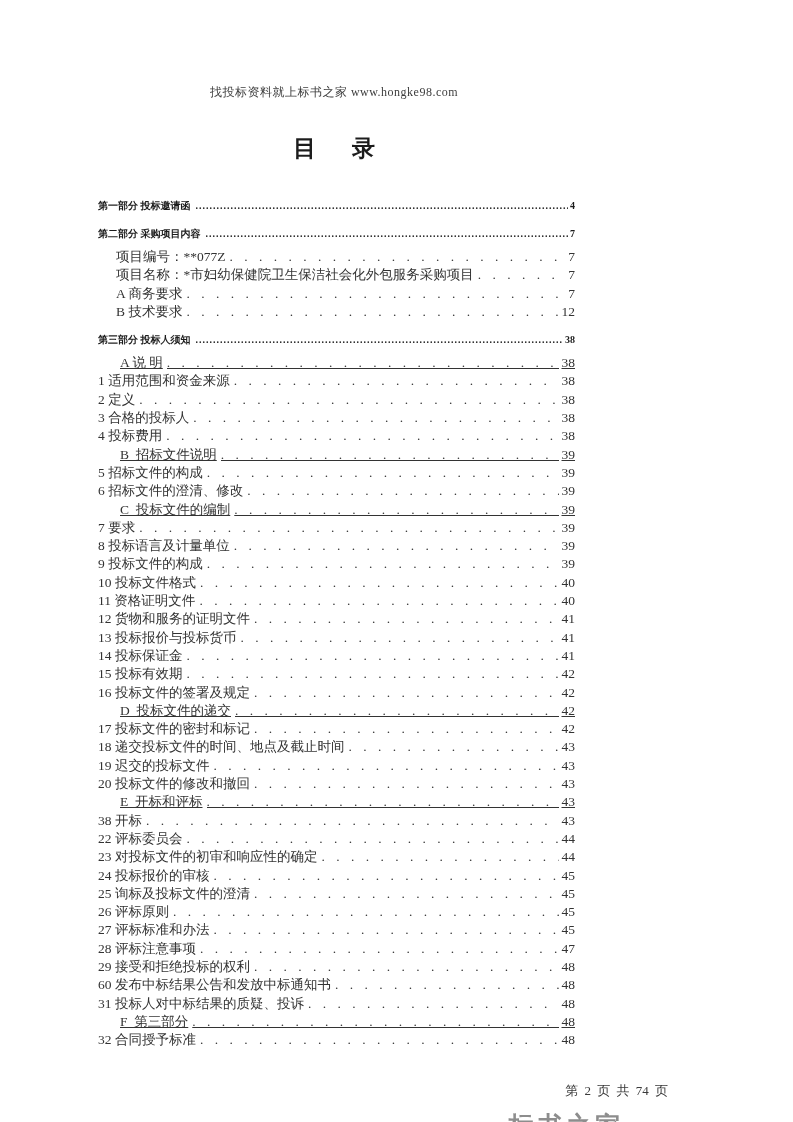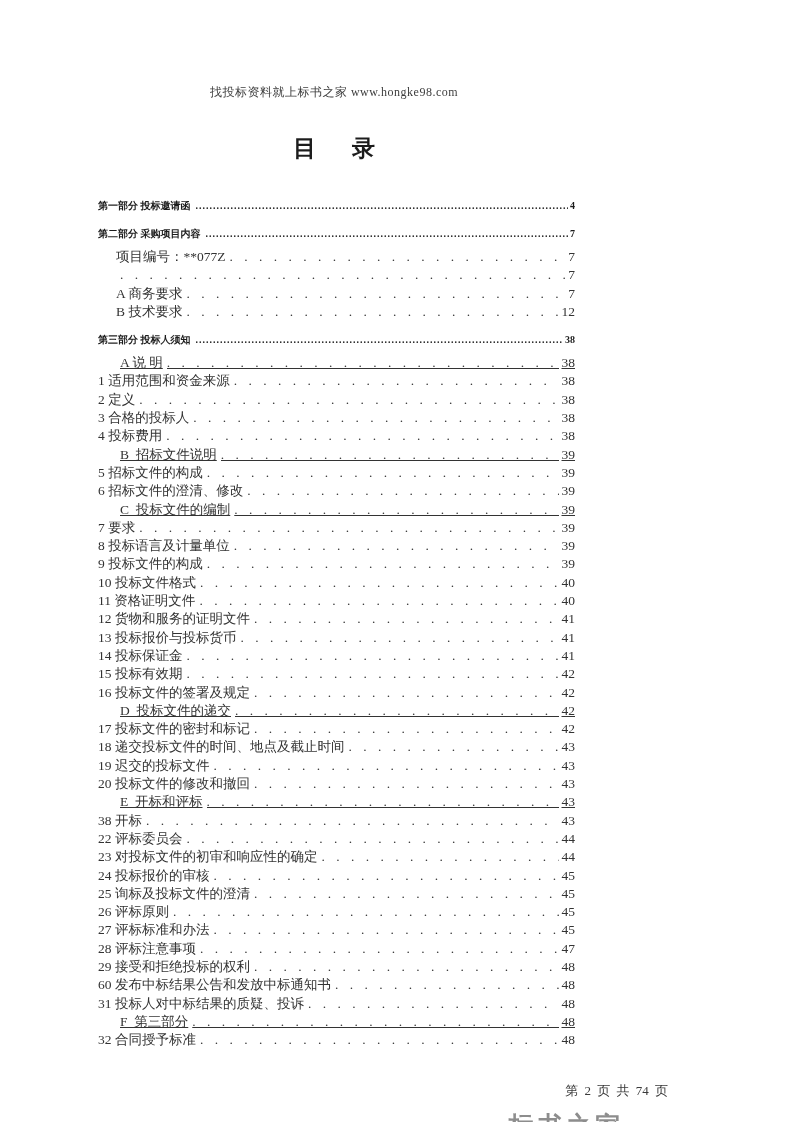--- a/index.html
+++ b/index.html
@@ -114,20 +114,21 @@
       <span class="toc-label">第二部分 采购项目内容</span>
       <span class="dots">................................................................................................................................................................................................................................................................................................................................................................................................................</span>
       <span class="toc-page">7</span>
     </div>
       <div class="toc-row sub1">
       <span class="toc-label">项目编号：**077Z</span>
       <span class="dots">. . . . . . . . . . . . . . . . . . . . . . . . . . . . . . . . . . . . . . . . . . . . . . . . . . . . . . . . . . . . . . . . . . . . . . . . . . . . . . . . . . . . . . . . . . . . . . . . . . . . . . . . . . . . . . . . . . . . . . . . . . . . . . . . . . . . . . . . . . . . . . . . . . . . . . . . . . . . . . . . . . . . . . . . . . . . . . . . . . . . . . . . . . . . . . . . . . . . . . . . </span>
       <span class="toc-page">7</span>
     </div>
       <div class="toc-row sub1">
+      <span class="toc-label">项目名称：*市妇幼保健院卫生保洁社会化外包服务采购项目</span>
       <span class="dots">. . . . . . . . . . . . . . . . . . . . . . . . . . . . . . . . . . . . . . . . . . . . . . . . . . . . . . . . . . . . . . . . . . . . . . . . . . . . . . . . . . . . . . . . . . . . . . . . . . . . . . . . . . . . . . . . . . . . . . . . . . . . . . . . . . . . . . . . . . . . . . . . . . . . . . . . . . . . . . . . . . . . . . . . . . . . . . . . . . . . . . . . . . . . . . . . . . . . . . . . </span>
       <span class="toc-page">7</span>
     </div>
       <div class="toc-row sub1">
       <span class="toc-label">A 商务要求</span>
       <span class="dots">. . . . . . . . . . . . . . . . . . . . . . . . . . . . . . . . . . . . . . . . . . . . . . . . . . . . . . . . . . . . . . . . . . . . . . . . . . . . . . . . . . . . . . . . . . . . . . . . . . . . . . . . . . . . . . . . . . . . . . . . . . . . . . . . . . . . . . . . . . . . . . . . . . . . . . . . . . . . . . . . . . . . . . . . . . . . . . . . . . . . . . . . . . . . . . . . . . . . . . . . </span>
       <span class="toc-page">7</span>
     </div>
       <div class="toc-row sub1">
       <span class="toc-label">B 技术要求</span>

